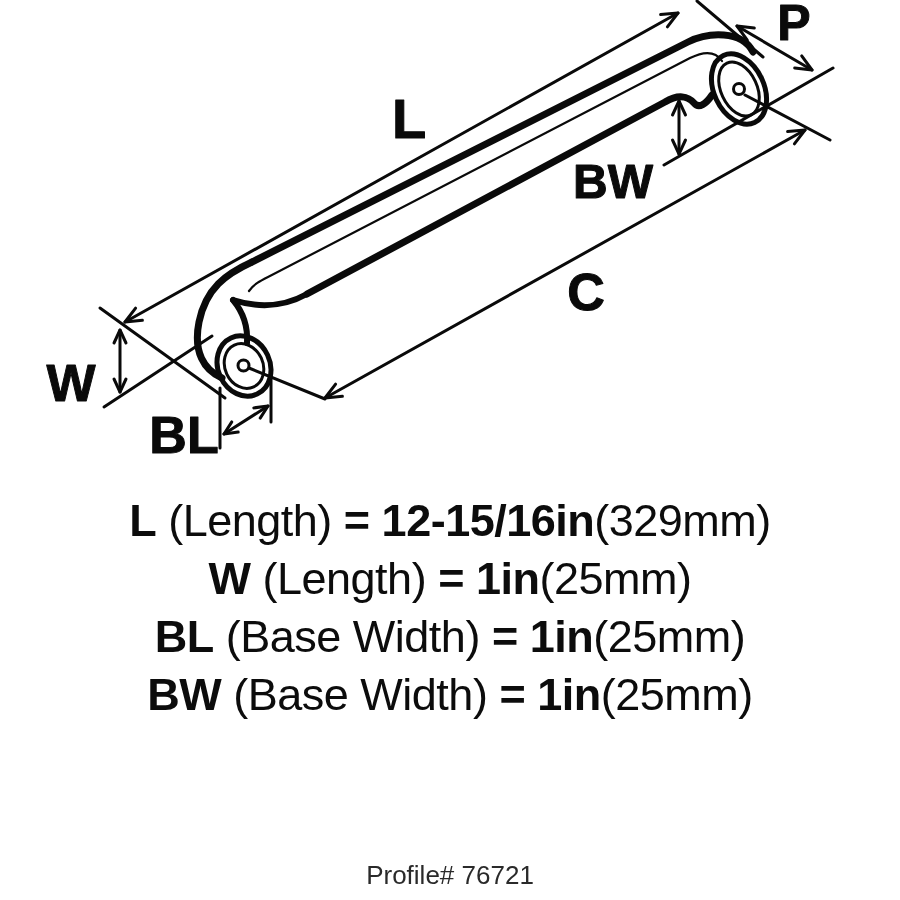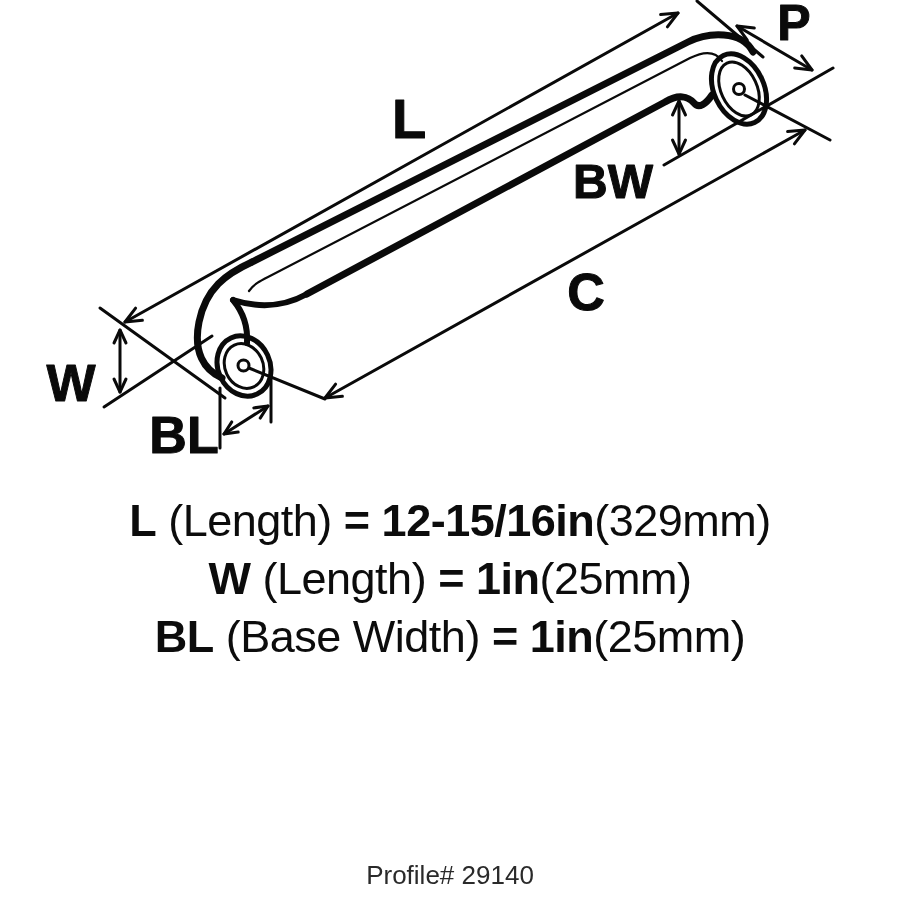--- a/index.html
+++ b/index.html
@@ -125,17 +125,18 @@
       <text class="dim-letter" x="586" y="310" font-size="52" text-anchor="middle">C</text>
       <text class="dim-letter" x="71" y="401" font-size="52" text-anchor="middle">W</text>
       <text class="dim-letter" x="184" y="453" font-size="52" text-anchor="middle">BL</text>
     </g>
   </svg>
 
   <div class="spec-block">
     <div class="spec-line"><span class="b">L</span><span> (Length) </span><span class="b">= 12-15/16in</span><span>(329mm)</span></div>
     <div class="spec-line"><span class="b">W</span><span> (Length) </span><span class="b">= 1in</span><span>(25mm)</span></div>
     <div class="spec-line"><span class="b">BL</span><span> (Base Width) </span><span class="b">= 1in</span><span>(25mm)</span></div>
+    <div class="spec-line"><span class="b">BW</span><span> (Base Width) </span><span class="b">= 1in</span><span>(25mm)</span></div>
   </div>
 
-  <div class="footer">Profile# 29140</div>
+  <div class="footer">Profile# 76721</div>
 
 </div>
 
 </body></html>

